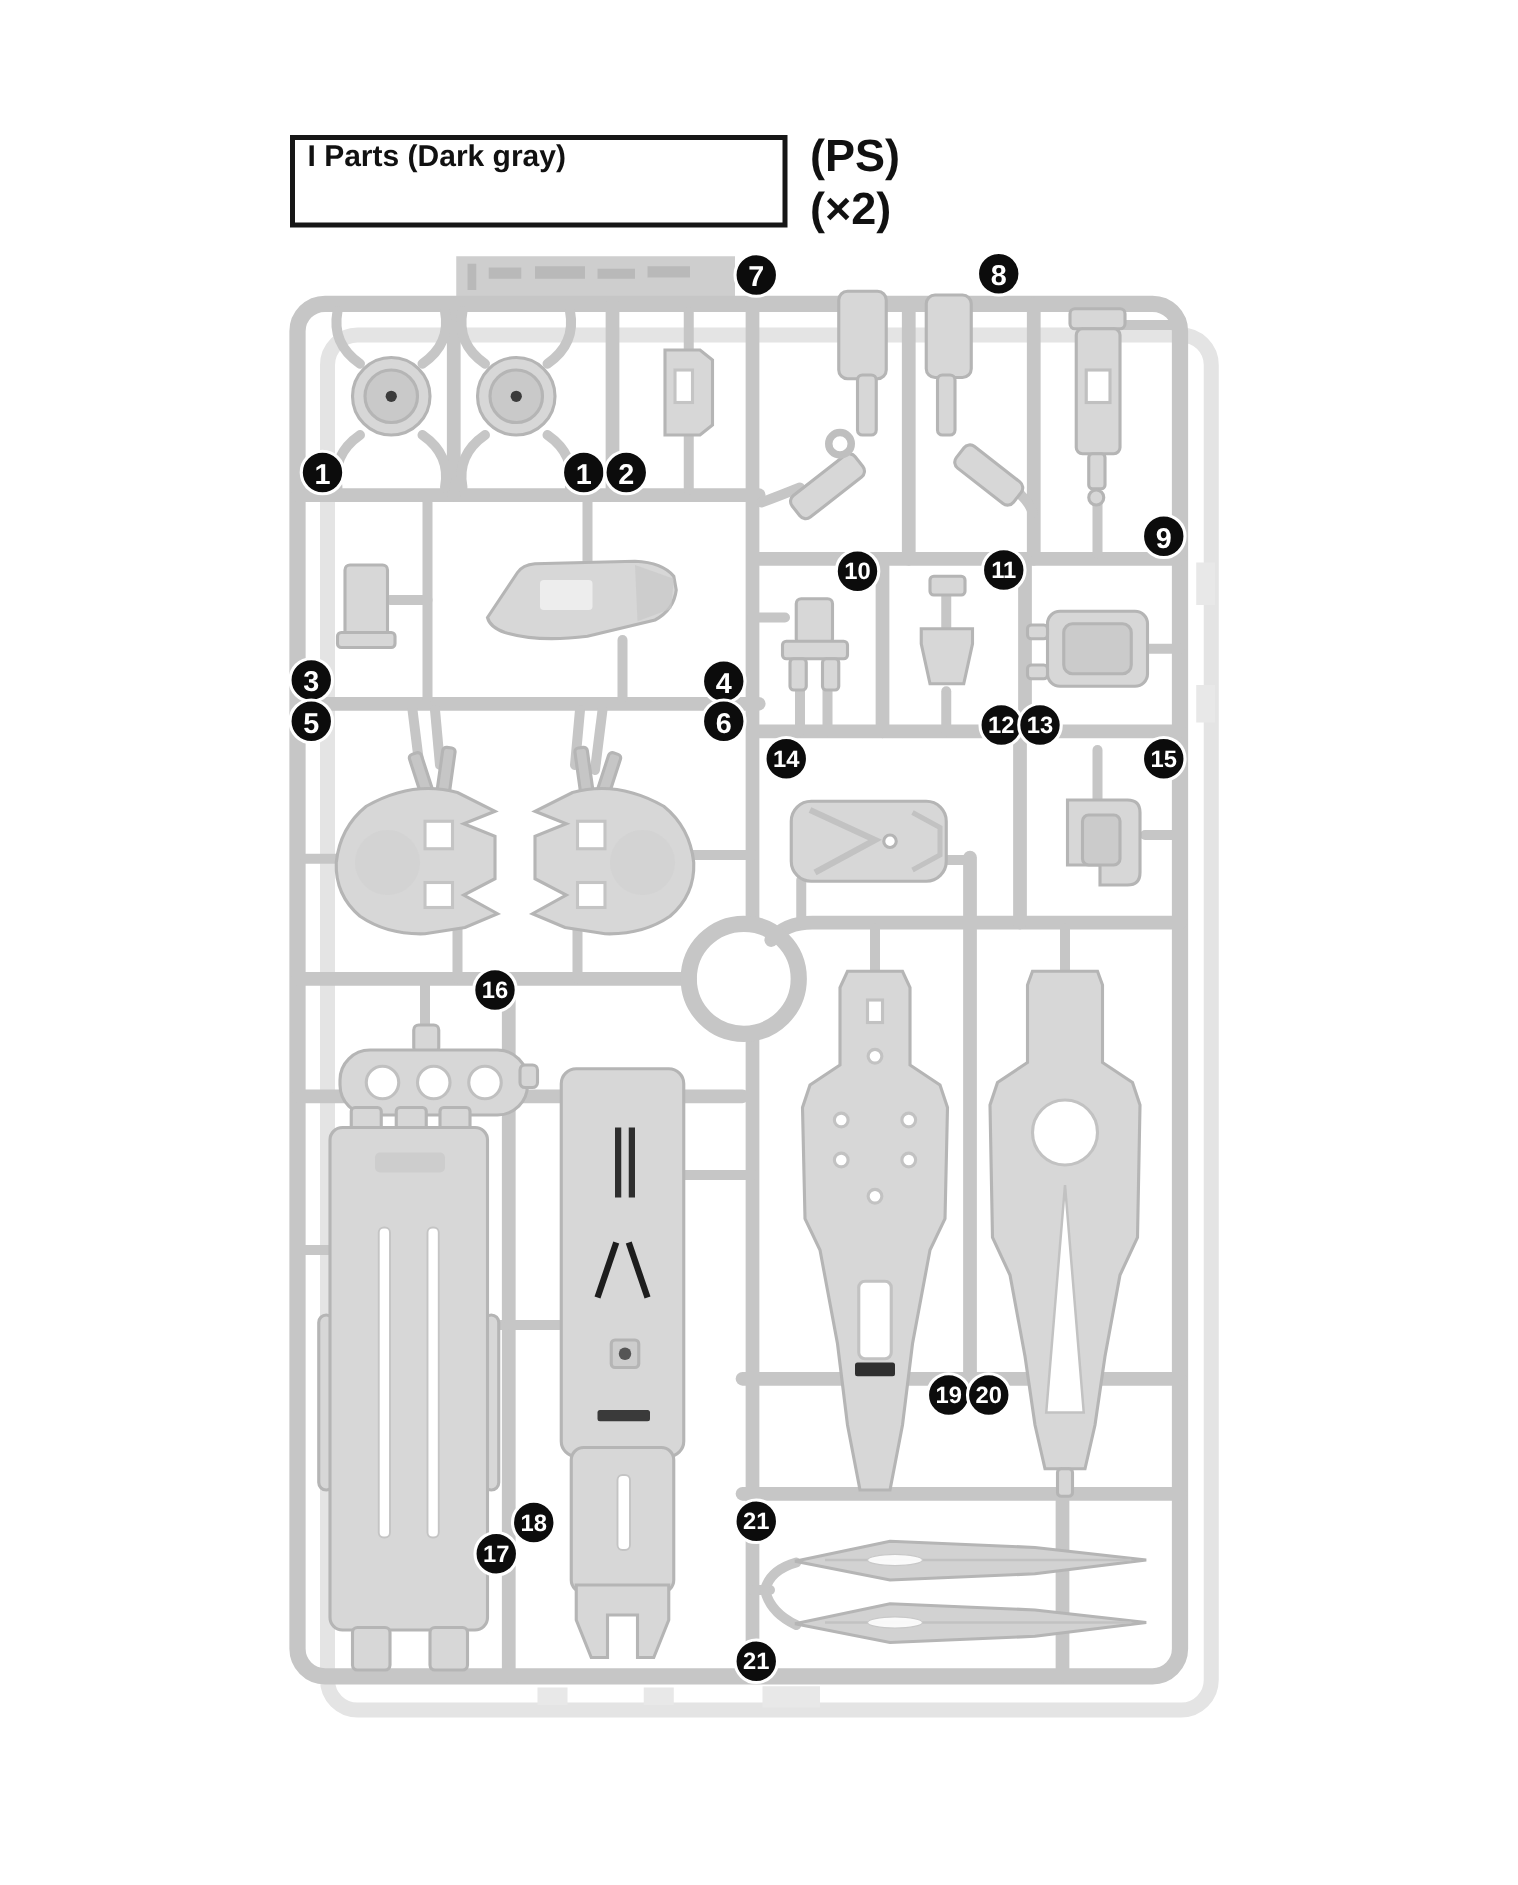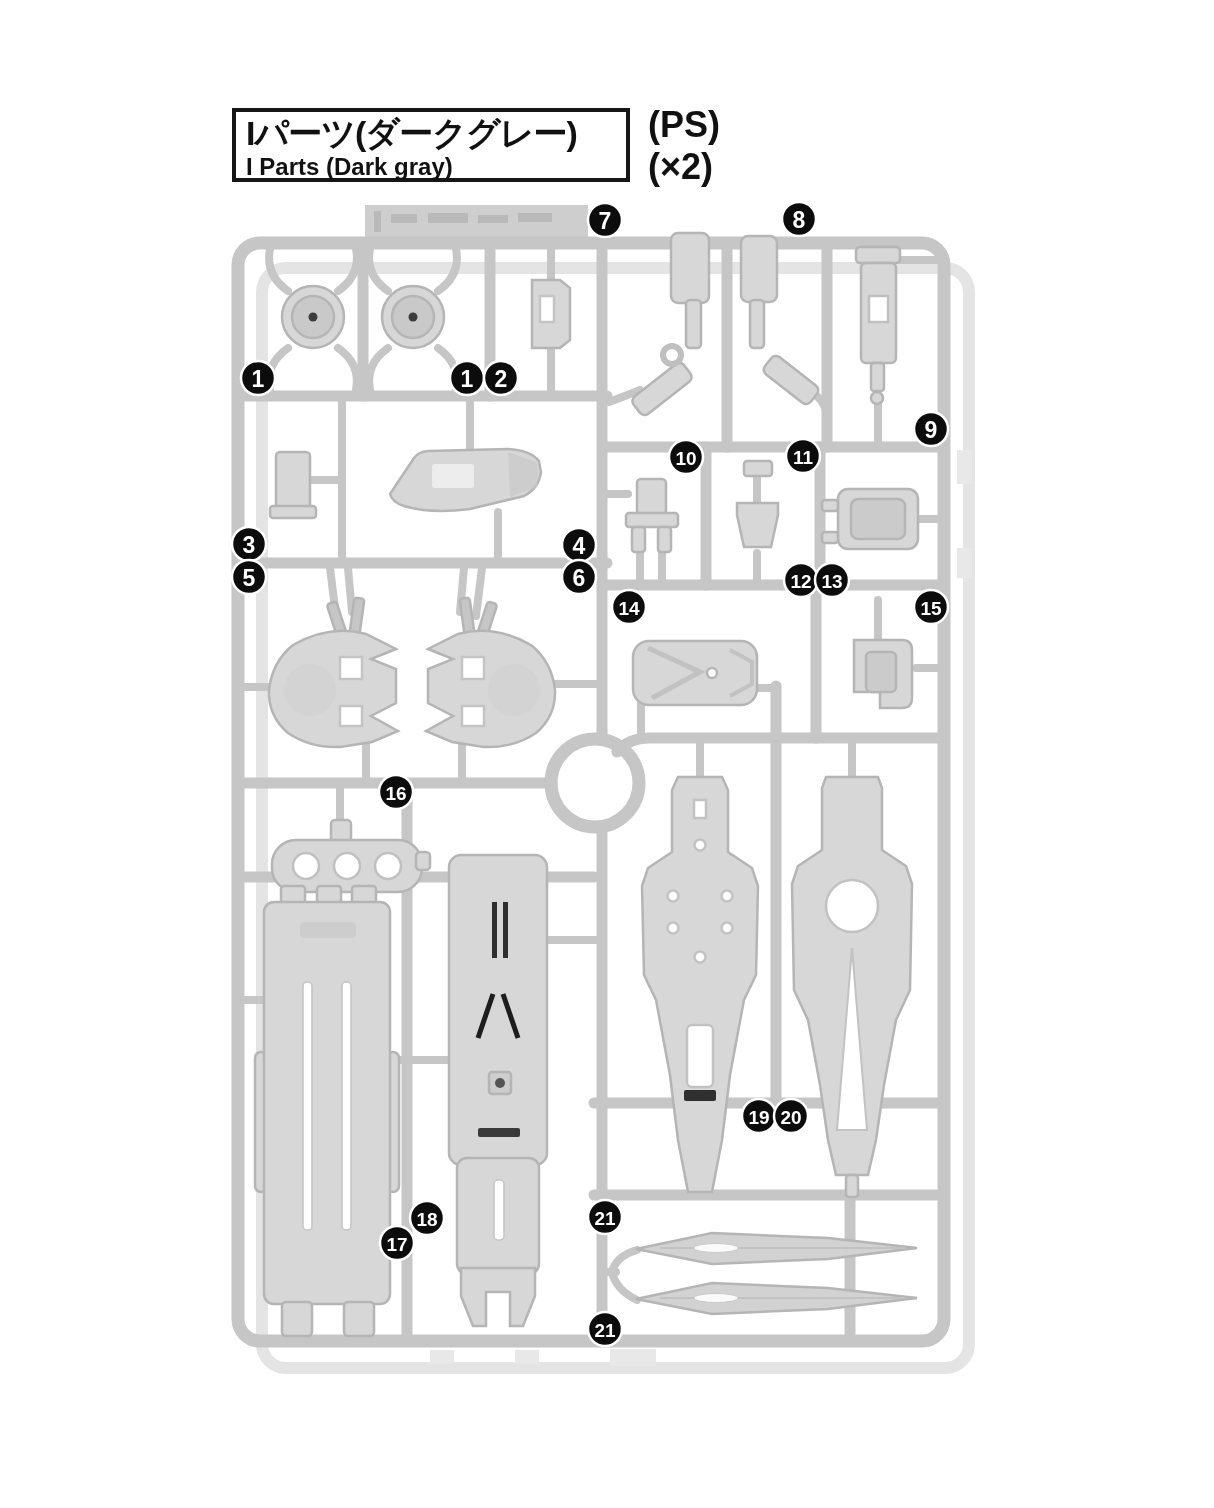--- a/index.html
+++ b/index.html
@@ -12,21 +12,20 @@
   .hdr-side{position:absolute;left:648px;top:104px;font-size:36px;font-weight:700;line-height:42px;}
   svg.runner{position:absolute;left:0;top:0;}
   .co-num{font-family:"Liberation Sans","DejaVu Sans",sans-serif;}
 </style>
 </head>
 <body>
 
 <div class="page">
 
   <div class="hdr-box">
-    <div class="hdr-jp">Iパーツ(ダークグレー)</div>
     <div class="hdr-en">I Parts (Dark gray)</div>
   </div>
   <div class="hdr-side">
     <div>(PS)</div>
     <div>(×2)</div>
   </div>
 
   <svg class="runner" width="1214" height="1508" viewBox="0 0 1214 1508">
 
     <g stroke="#e4e4e4" fill="none">

